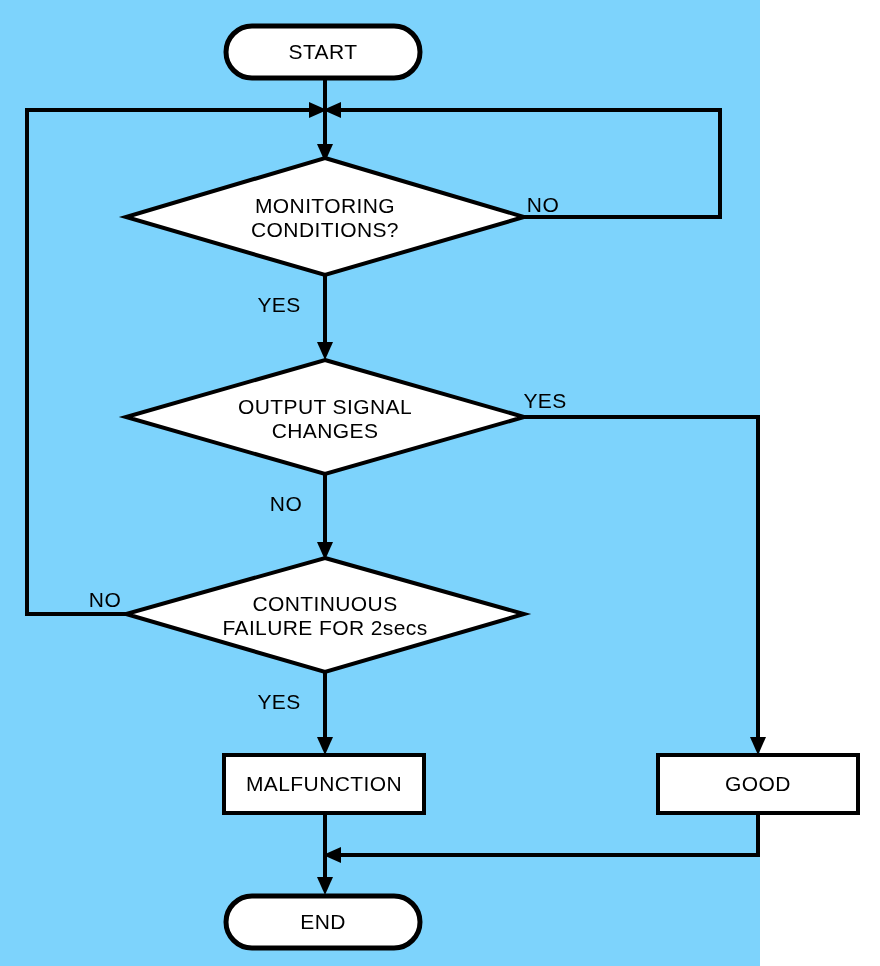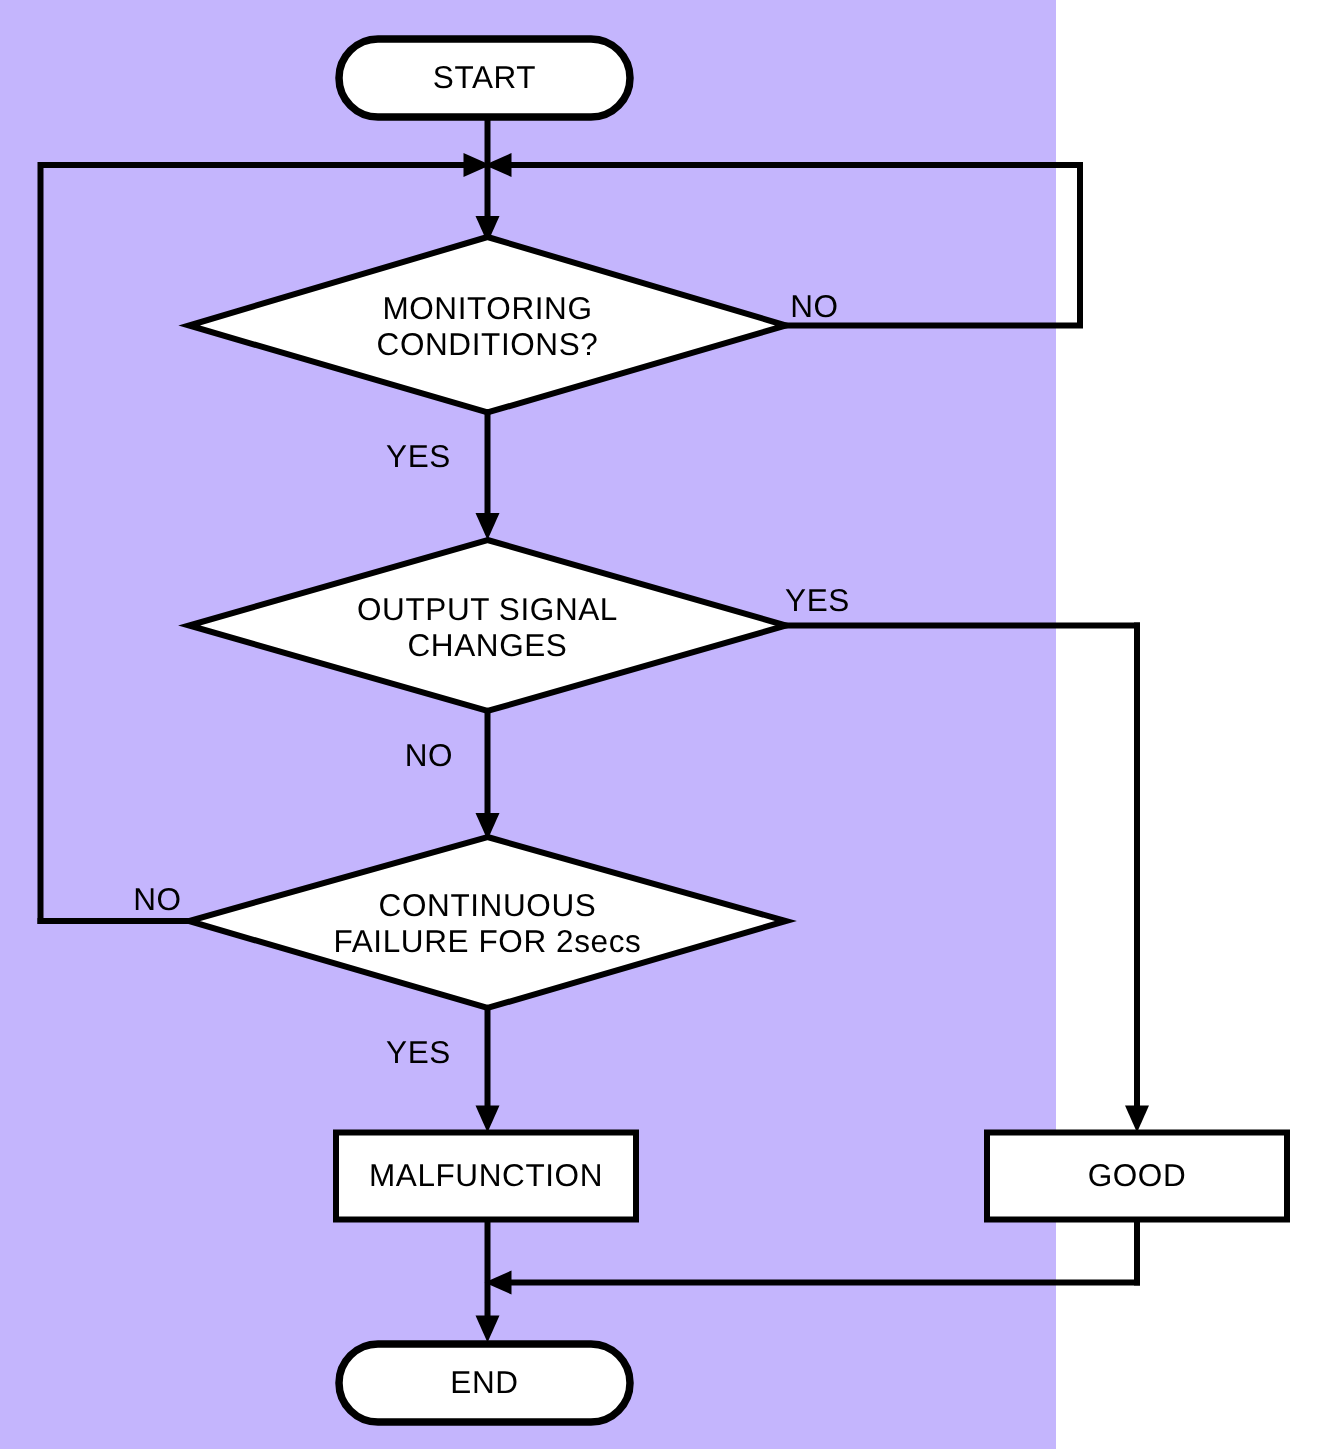--- a/index.html
+++ b/index.html
@@ -8,23 +8,23 @@
     padding: 0;
     background: #ffffff;
   }
   body {
     width: 880px;
     height: 966px;
     font-family: "Liberation Sans", sans-serif;
   }
   #flowchart-root {
     position: relative;
-    width: 704px;
+    width: 760px;
     height: 966px;
-    background: #c4b5fd;
+    background: #7dd3fc;
   }
   svg#flow-svg {
     display: block;
     width: 880px;
     height: 966px;
   }
   .shape-stroke {
     fill: #ffffff;
     stroke: #000000;
     stroke-width: 4;

